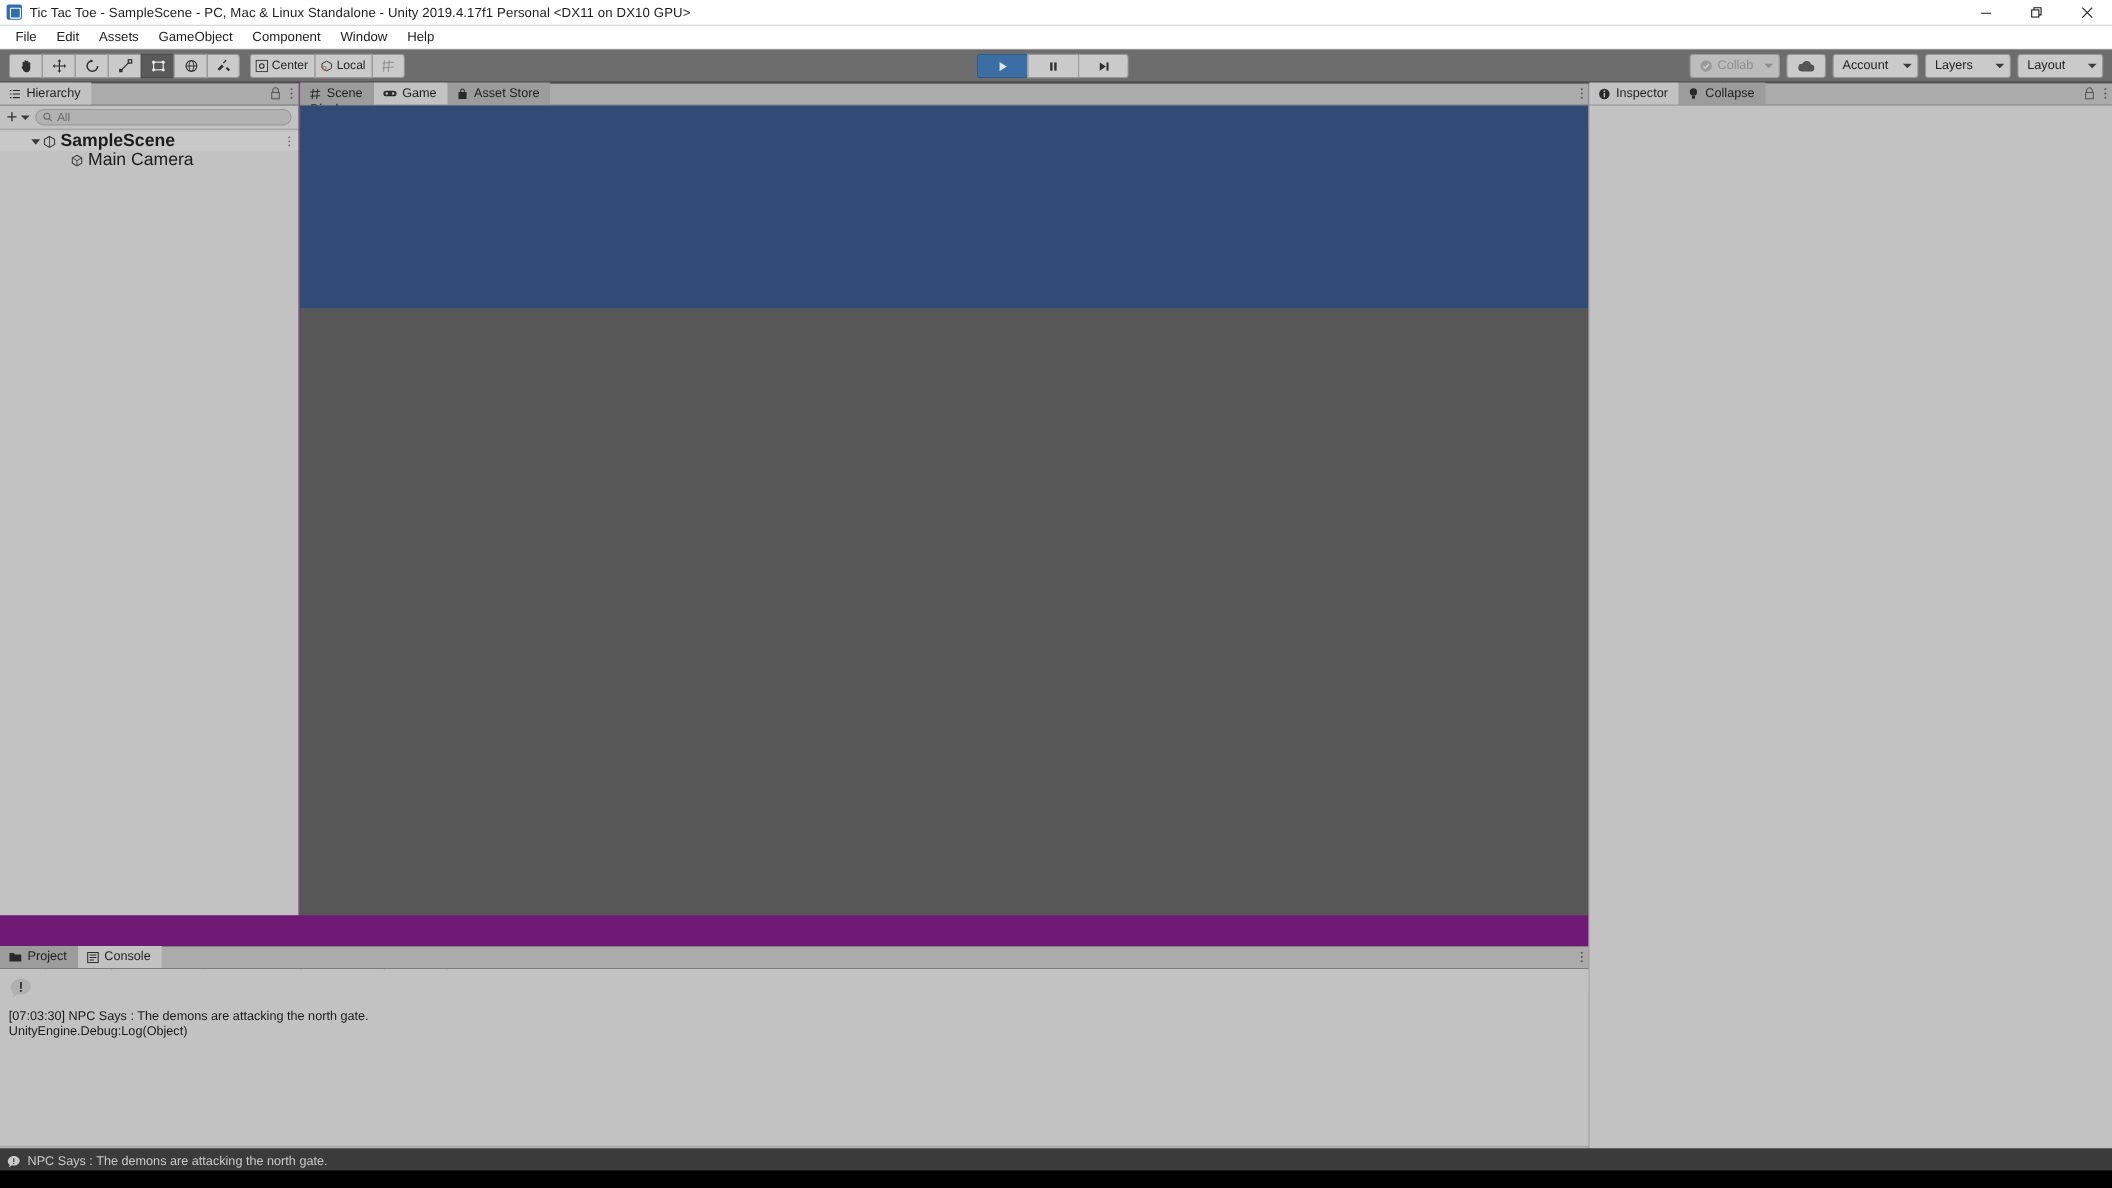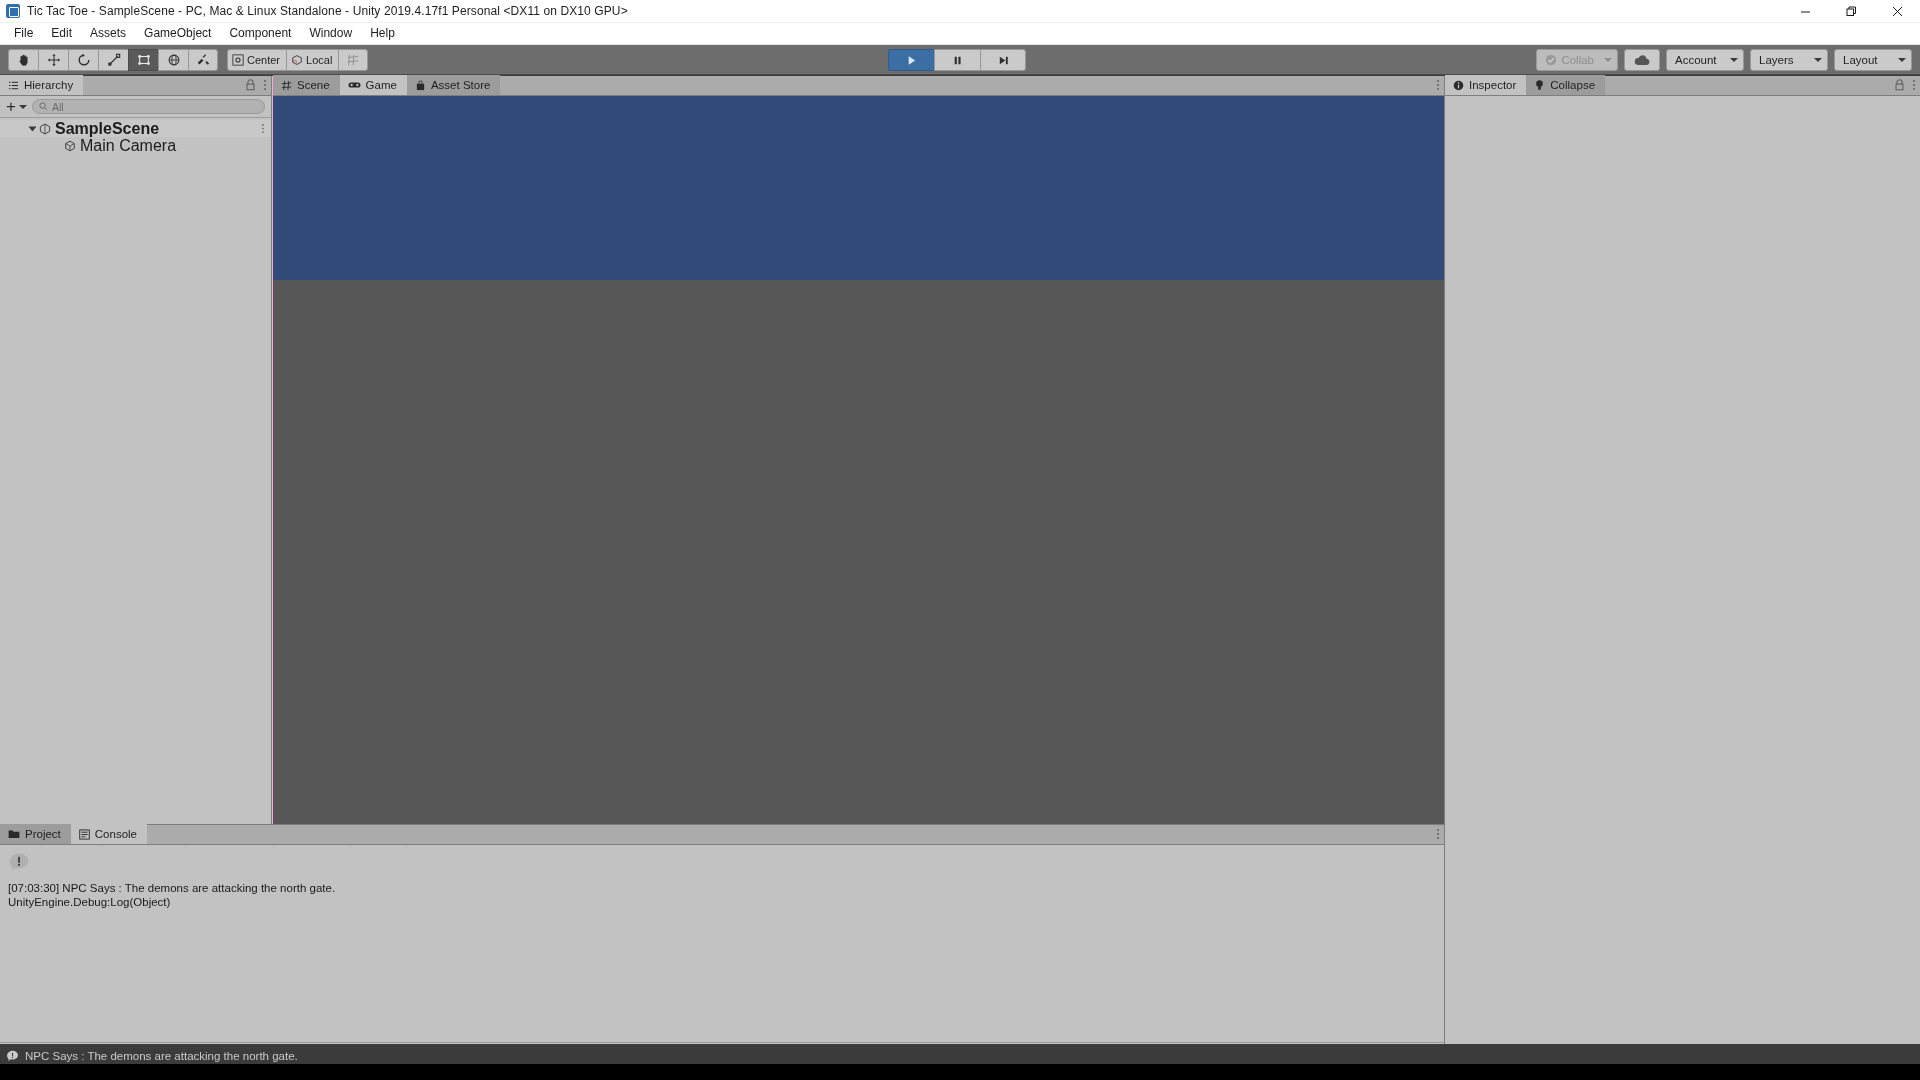--- a/index.html
+++ b/index.html
@@ -80,21 +80,21 @@
   .dd.disabled { color: #8e8e8e; background: #bcbcbc; border-color: #9a9a9a; }
   .caret { width: 0; height: 0; border-left: 4px solid transparent; border-right: 4px solid transparent;
            border-top: 4px solid #3a3a3a; }
   .caret.dim { border-top-color: #8e8e8e; }
   .cloud-btn {
     width: 36px; height: 22px; background: #cacaca; border: 1px solid #989898; border-radius: 3px;
     display: flex; align-items: center; justify-content: center;
   }
 
   
-  .workspace { position: absolute; left: 0; top: 76px; right: 0; bottom: 36px; background: #f9a8d4; }
+  .workspace { position: absolute; left: 0; top: 76px; right: 0; bottom: 36px; background: #701a75; }
 
   .panel-tabbar {
     height: 20px; background: #ababab; display: flex; align-items: flex-end;
     position: relative; border-bottom: 1px solid #7e7e7e;
   }
   .ptab {
     height: 20px; display: flex; align-items: center; gap: 5px; padding: 0 10px 0 8px;
     font-size: 11.5px; color: #1f1f1f; background: #9c9c9c; white-space: nowrap;
   }
   .ptab.active { background: #c2c2c2; }
@@ -160,21 +160,21 @@
 
   
   .inspector {
     position: absolute; right: 0; top: 0; width: 476px; bottom: 0;
     background: #c2c2c2; border-left: 1px solid #7d7d7d;
   }
   .insp-body { position: absolute; left: 0; top: 20px; right: 0; bottom: 0; background: #c2c2c2; }
 
   
   .console {
-    position: absolute; left: 0; right: 476px; bottom: 0; height: 220px;
+    position: absolute; left: 0; right: 476px; bottom: 0; height: 184px;
     background: #c2c2c2; border-top: 1px solid #7d7d7d;
   }
   .con-toolbar {
     height: 21px; background: #c2c2c2; display: flex; align-items: center;
     border-bottom: 1px solid #9a9a9a; position: relative;
   }
   .con-btn {
     height: 21px; display: flex; align-items: center; gap: 4px; padding: 0 7px;
     font-size: 11.5px; color: #1f1f1f; border-right: 1px solid #a5a5a5;
   }

